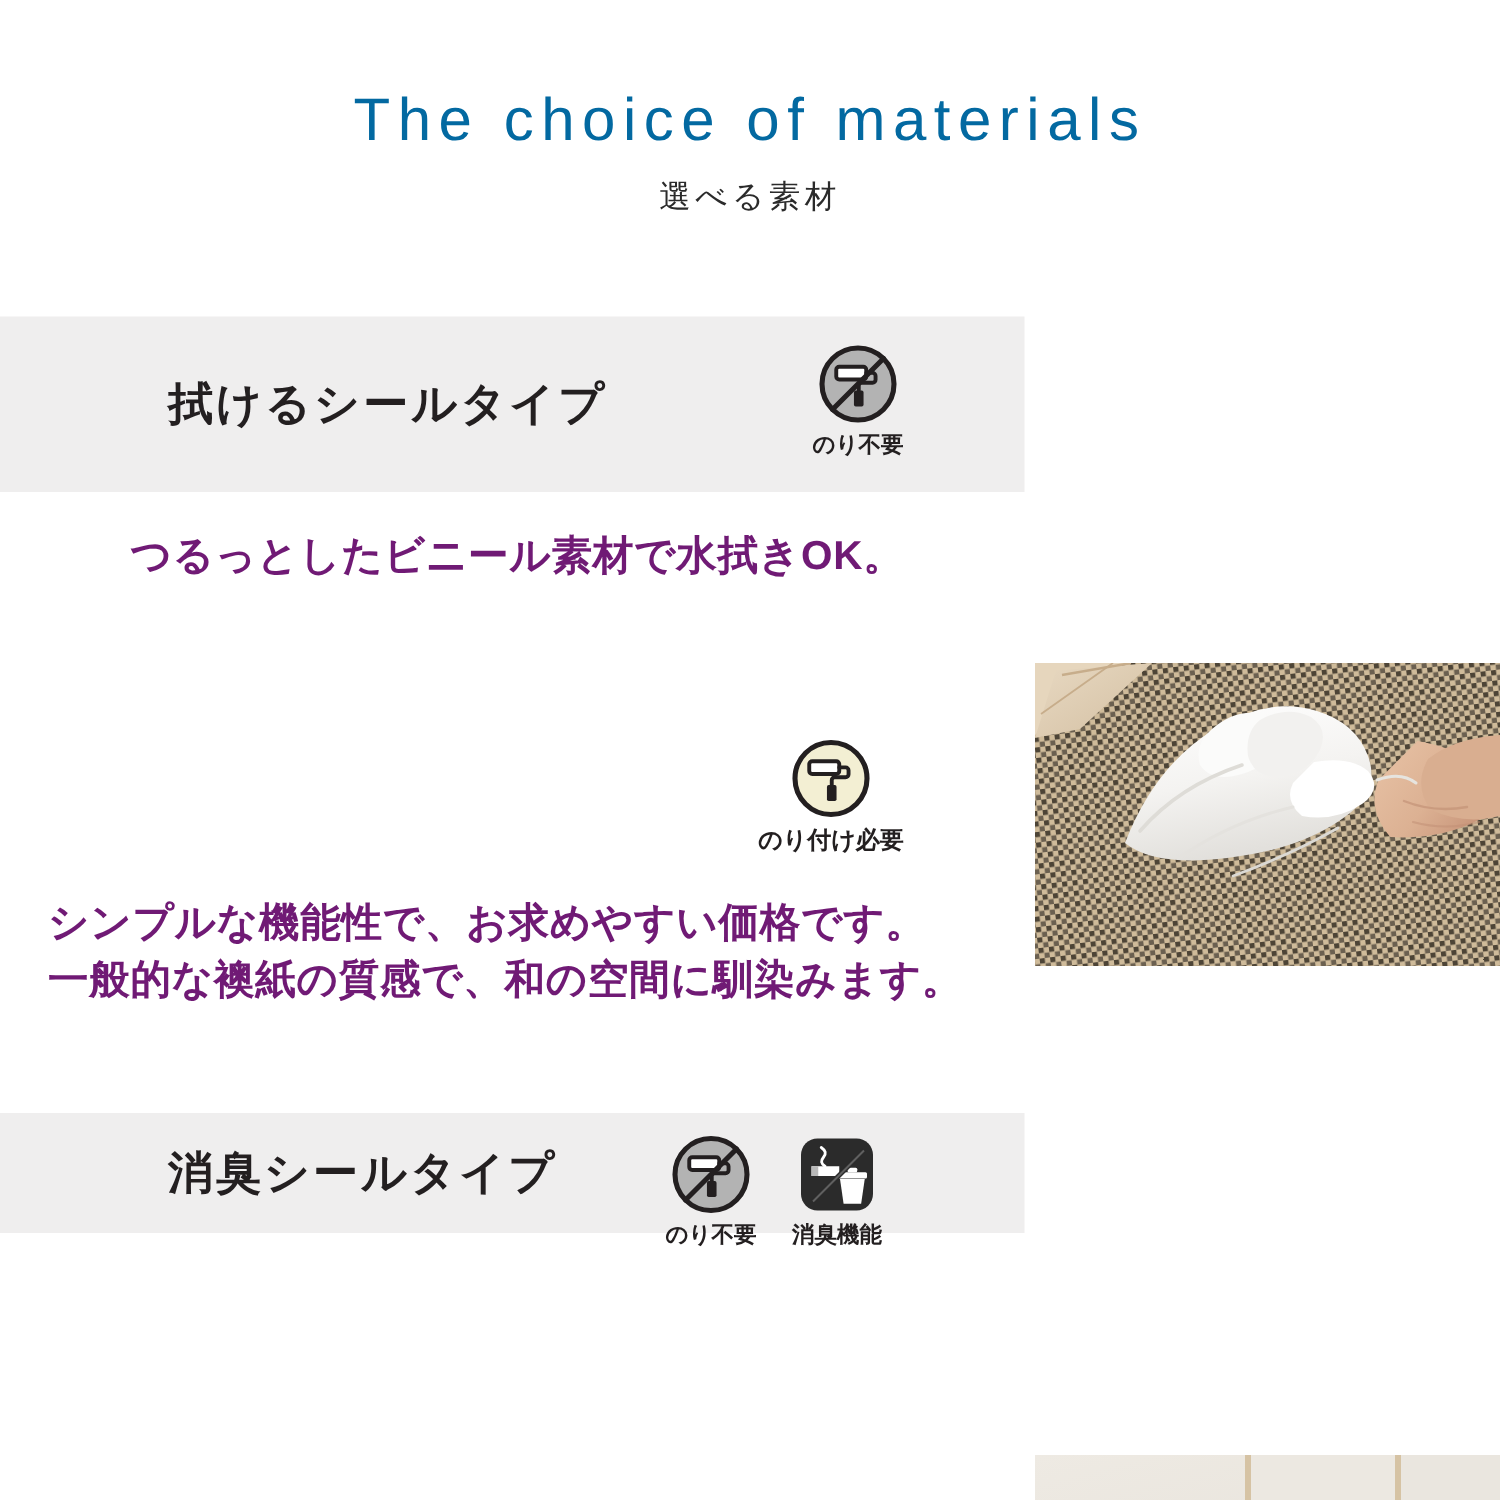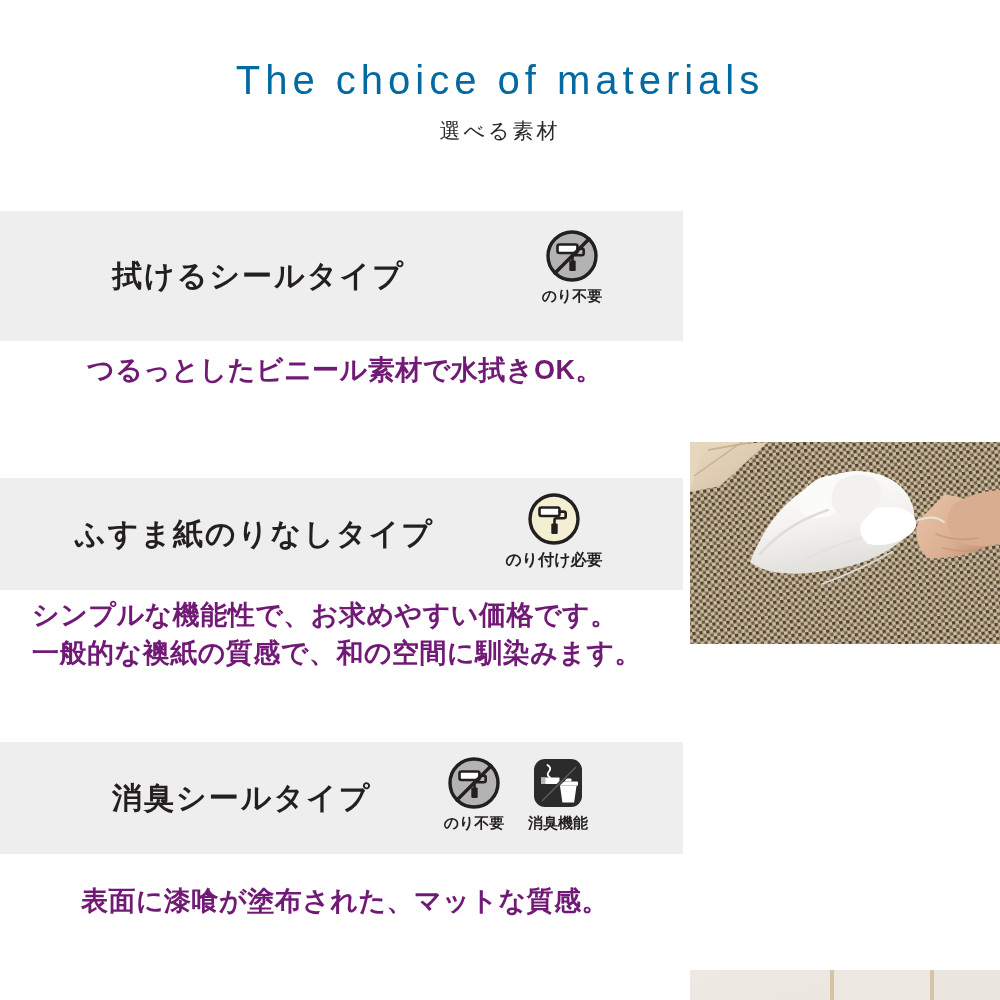--- a/index.html
+++ b/index.html
@@ -47,27 +47,27 @@
   
   .section { position: absolute; left: 0; width: 1000px; }
   #section-1 { top: 211px; height: 230px; }
   #section-2 { top: 478px; height: 230px; }
   #section-3 { top: 742px; height: 235px; }
 
   .band {
     position: absolute;
     left: 0; top: 0;
     width: 683px;
-    height: 130px;
+    height: 117px;
     background: #efeeee;
     display: flex;
     align-items: center;
   }
   #section-2 .band { height: 112px; }
-  #section-3 .band { height: 112px; }
+  #section-3 .band { height: 80px; }
 
   .band-title {
     font-size: 30px;
     font-weight: 700;
     letter-spacing: 2px;
     color: #231f20;
     white-space: nowrap;
   }
   #section-1 .band-title { margin-left: 112px; }
   #section-2 .band-title { margin-left: 75px; }
@@ -202,23 +202,20 @@
       <path d="M132 142 q38 -14 70 -32" fill="none" stroke="#dbd9d4" stroke-width="1.8" stroke-linecap="round"></path>
       <path d="M228 78 q16 -6 26 2" fill="none" stroke="#e6e4df" stroke-width="2" stroke-linecap="round"></path>
       <path d="M246 92 q20 8 42 4" fill="none" stroke="#c08e73" stroke-width="1.6" stroke-linecap="round" opacity="0.6"></path>
       <path d="M252 106 q22 6 44 0" fill="none" stroke="#c08e73" stroke-width="1.4" stroke-linecap="round" opacity="0.5"></path>
     </svg>
   </div>
 </div>
 
 <div class="section" id="section-2">
 
-  <div class="band">
-    <span class="band-title">ふすま紙のりなしタイプ</span>
-  </div>
 
   <div class="badges">
     <div class="badge">
       <svg class="badge-glyph" viewBox="0 0 56 56">
         <circle cx="28" cy="28" r="24" fill="#f3efd3" stroke="#231f20" stroke-width="3.4"></circle>
         <rect x="13.5" y="16.5" width="20" height="8.5" rx="2" fill="#ffffff" stroke="#231f20" stroke-width="2.6"></rect>
         <path d="M33.5 20.6 h4.2 a2 2 0 0 1 2 2 v2.6 a2 2 0 0 1 -2 2 h-7.2 a2 2 0 0 0 -2 2 v3.2" fill="none" stroke="#231f20" stroke-width="2.6" stroke-linecap="round" stroke-linejoin="round"></path>
         <rect x="25.3" y="32.4" width="6.4" height="10.6" rx="1.2" fill="#231f20"></rect>
       </svg>
       <span class="badge-label">のり付け必要</span>
@@ -335,17 +332,14 @@
         <path d="M30 31 h16.5 l-2.4 16.5 h-11.7 Z" fill="#ffffff"></path>
         <rect x="28.5" y="26.5" width="19.5" height="4.2" rx="1" fill="#ffffff"></rect>
         <rect x="35" y="23.5" width="6.5" height="3" rx="1" fill="#ffffff"></rect>
         <line x1="12" y1="46" x2="46" y2="12" stroke="#2b2b2b" stroke-width="3.2"></line>
         <line x1="12" y1="46" x2="46" y2="12" stroke="#ffffff" stroke-width="1.3" opacity="0.25"></line>
       </svg>
       <span class="badge-label">消臭機能</span>
     </div>
   </div>
 
-  <div class="desc">
-    <p>表面に漆喰が塗布された、マットな質感。</p>
-  </div>
 
 </div>
 
 </body></html>

